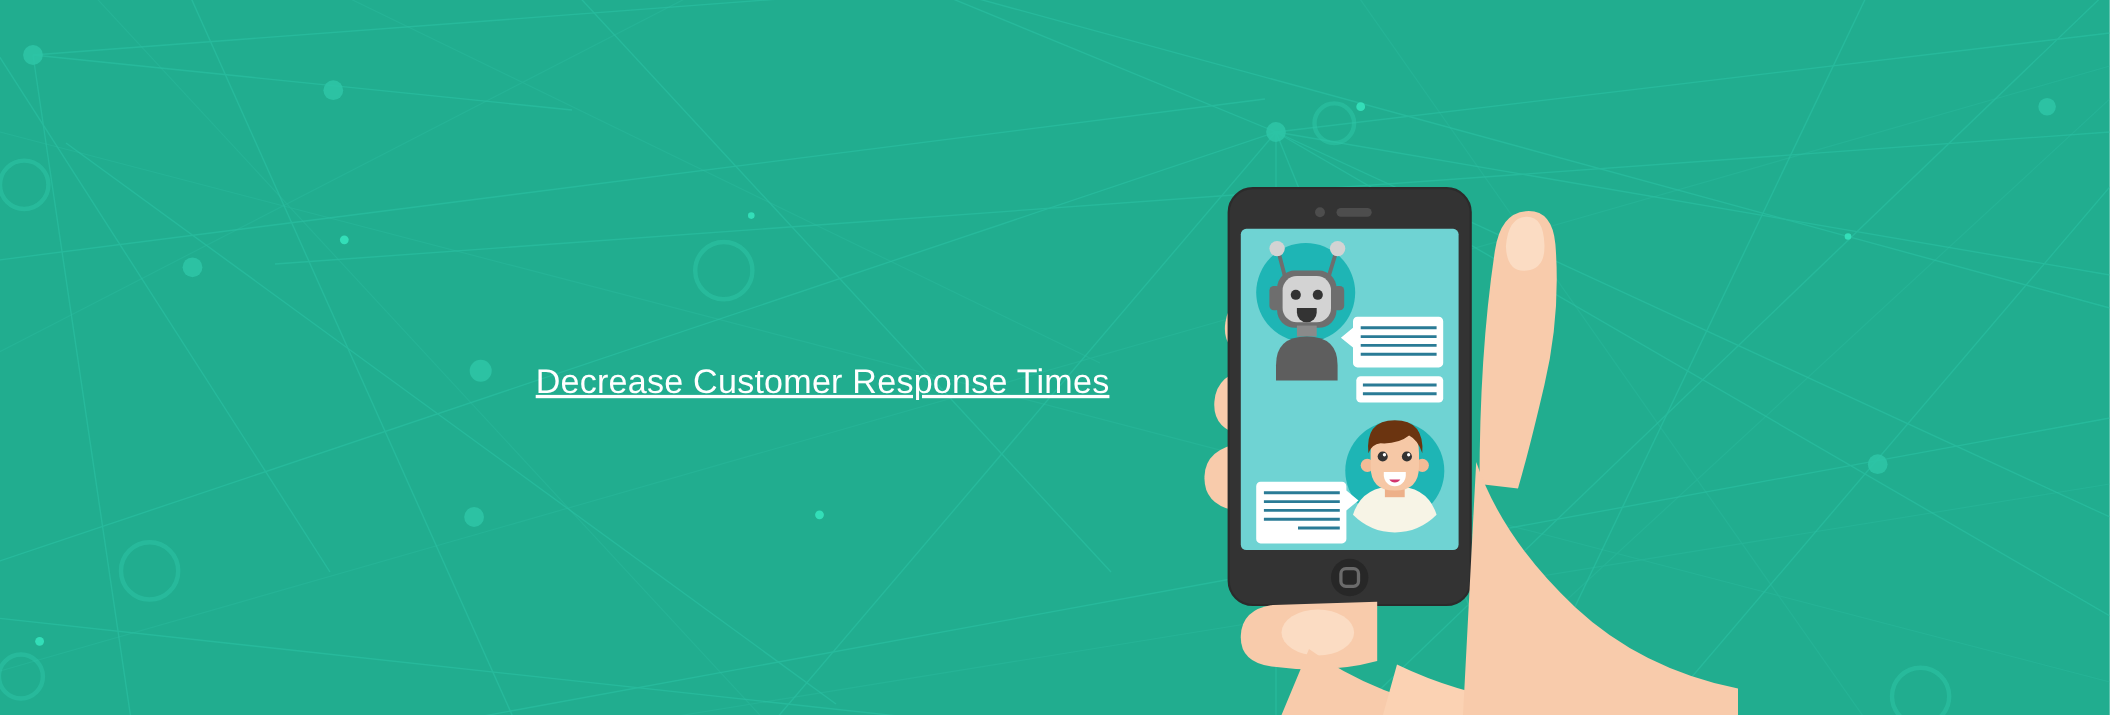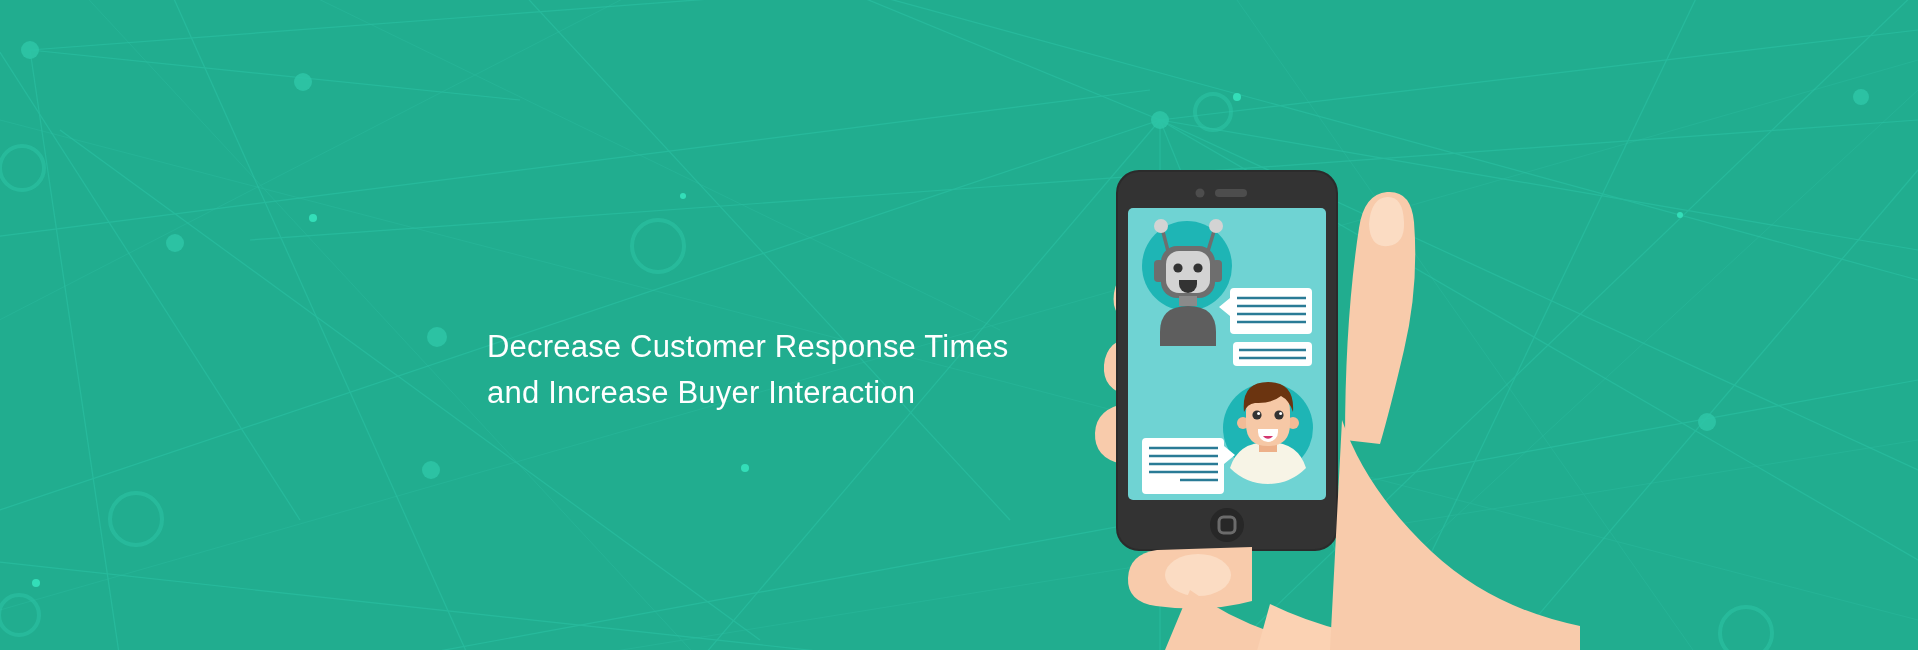--- a/index.html
+++ b/index.html
@@ -26,21 +26,21 @@
     left:487px;
     top:324px;
     width:620px;
     color:#ffffff;
     font-size:31px;
     line-height:46px;
     font-weight:400;
     letter-spacing:0.2px;
     white-space:nowrap;
   }
-  .headline .line{ display:block; }
+  .headline .line{ display:block;text-decoration:underline; }
 
   
   .stage{
     position:absolute;
     left:1020px; top:120px;
     width:620px; height:530px;
   }
   .stage svg{ display:block; overflow:visible; }
 </style>
 </head>
@@ -115,21 +115,20 @@
       <circle cx="136" cy="519" r="26"></circle>
       <circle cx="658" cy="246" r="26"></circle>
       <circle cx="1746" cy="633" r="26"></circle>
       <circle cx="1213" cy="112" r="18"></circle>
       <circle cx="19" cy="615" r="20"></circle>
     </g>
   </svg>
 
   <h1 class="headline">
     <span class="line">Decrease Customer Response Times</span>
-    <span class="line">and Increase Buyer Interaction</span>
   </h1>
 
   <div class="stage">
     <svg width="620" height="530" viewBox="0 0 620 530">
 
       <g>
         <path d="M128 145 q-30 2 -34 28 q-4 26 24 33 l80 6 l0 -62 z" fill="#f8cbab"></path>
         <path d="M118 215 q-32 4 -34 30 q-2 25 26 31 l78 5 l0 -63 z" fill="#f8cbab"></path>
         <path d="M108 283 q-32 5 -33 30 q-1 25 27 31 l76 5 l0 -63 z" fill="#f8cbab"></path>
 

